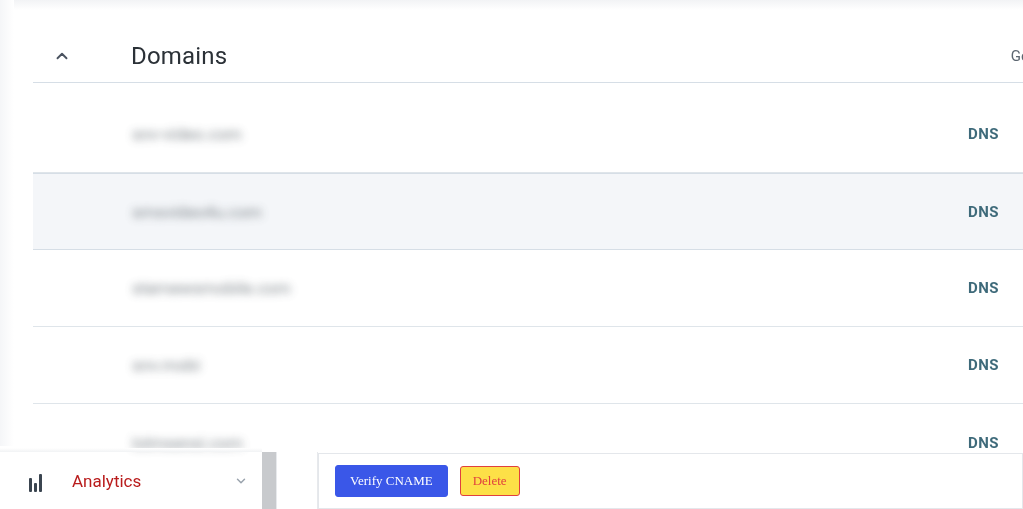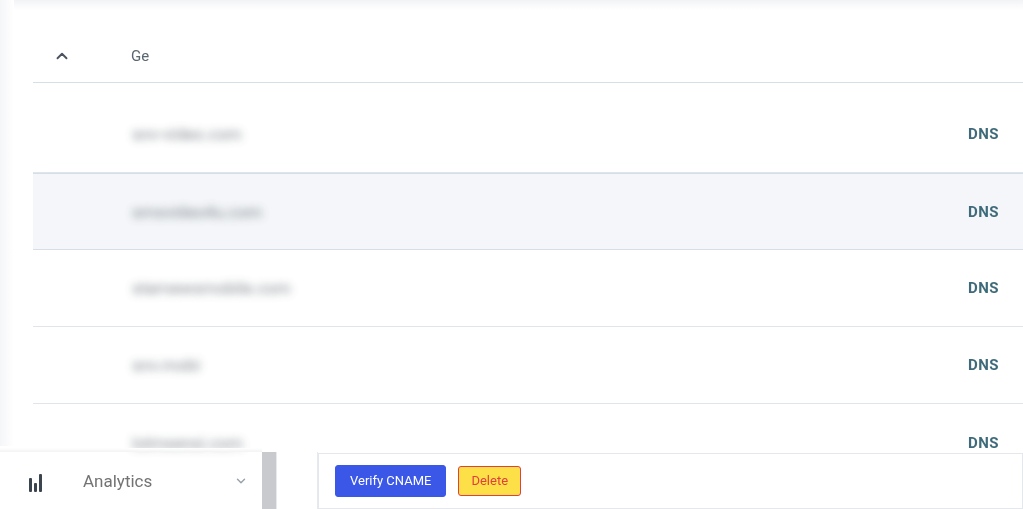--- a/index.html
+++ b/index.html
@@ -26,45 +26,46 @@
 
     
     .bottom-bar { position: absolute; left: 0; top: 452px; width: 1023px; height: 57px; display: flex; align-items: center; }
     .sidebar-segment { display: flex; align-items: center; width: 262px; height: 100%; padding-left: 24px; position: relative; }
     .sidebar-segment::before { content: ""; position: absolute; left: 0; top: -4px; width: 262px; height: 4px; background: linear-gradient(#fff, #f1f3f5); }
     .icon-bars { width: 22px; height: 22px; display: inline-flex; align-items: flex-end; justify-content: center; gap: 2px; margin-right: 26px; }
     .icon-bars span { display: block; width: 3px; background: #3b4550; border-radius: 1px; }
     .icon-bars span:nth-child(1){ height: 14px; }
     .icon-bars span:nth-child(2){ height: 9px; }
     .icon-bars span:nth-child(3){ height: 18px; }
-    .sidebar-label { flex: 1; color: #737373; font-size: 17px; margin-left: 11px; }
+    .sidebar-label { flex: 1; color: #b91c1c; font-size: 17px; }
     .chev-down { width: 18px; height: 18px; display: inline-flex; align-items: center; justify-content: center; margin-right: 12px; }
 
     .track { width: 56px; height: 57px; margin-left: 0; display: flex; }
     .track .gray { width: 14px; height: 100%; background: #c8cacd; }
     .track .white { flex: 1; height: 100%; background: #fff; box-shadow: inset 1px 0 0 #e7e9ec, inset -1px 0 0 #e7e9ec; }
 
-    .action-strip { flex: 1; height: 56px; margin-top: 1px; background: #fff; border: 1px solid #e4e7eb; display: flex; align-items: center; padding-left: 16px; gap: 12px; }
+    .action-strip { flex: 1; height: 56px; margin-top: 1px; background: #fff; border: 1px solid #e4e7eb; display: flex; align-items: center; padding-left: 16px; gap: 12px; font-family: Liberation Serif, serif; }
     .btn { font-size: 13px; line-height: 14px; border-radius: 3px; padding: 8px 14px; cursor: pointer; display: inline-flex; align-items: center; }
     .btn-primary { background: #3a57e8; color: #fff; border: 1px solid #3a57e8; }
     .btn-danger { background: #fde047; color: #e0403e; border: 1px solid #e0403e; padding: 7px 12px; }
   </style>
 </head>
 <body>
 
 <div class="top-shadow"></div>
 <div class="left-shadow"></div>
 
 <div class="panel">
   <div class="section-header">
     <div class="chev-wrap">
       <svg width="18" height="18" viewBox="0 0 24 24" fill="none" stroke="#4a5360" stroke-width="2.5" stroke-linecap="round" stroke-linejoin="round">
           <polyline points="6 15 12 9 18 15"></polyline>
         </svg>
     </div>
+    <div class="section-title">Domains</div>
     <div class="header-right">Ge</div>
   </div>
   <div class="header-rule"></div>
 
   <div class="rows">
     <div class="row">
       <span class="domain-text">snv-video.com</span>
       <span class="dns-text">DNS</span>
     </div>
     <div class="row highlight">

